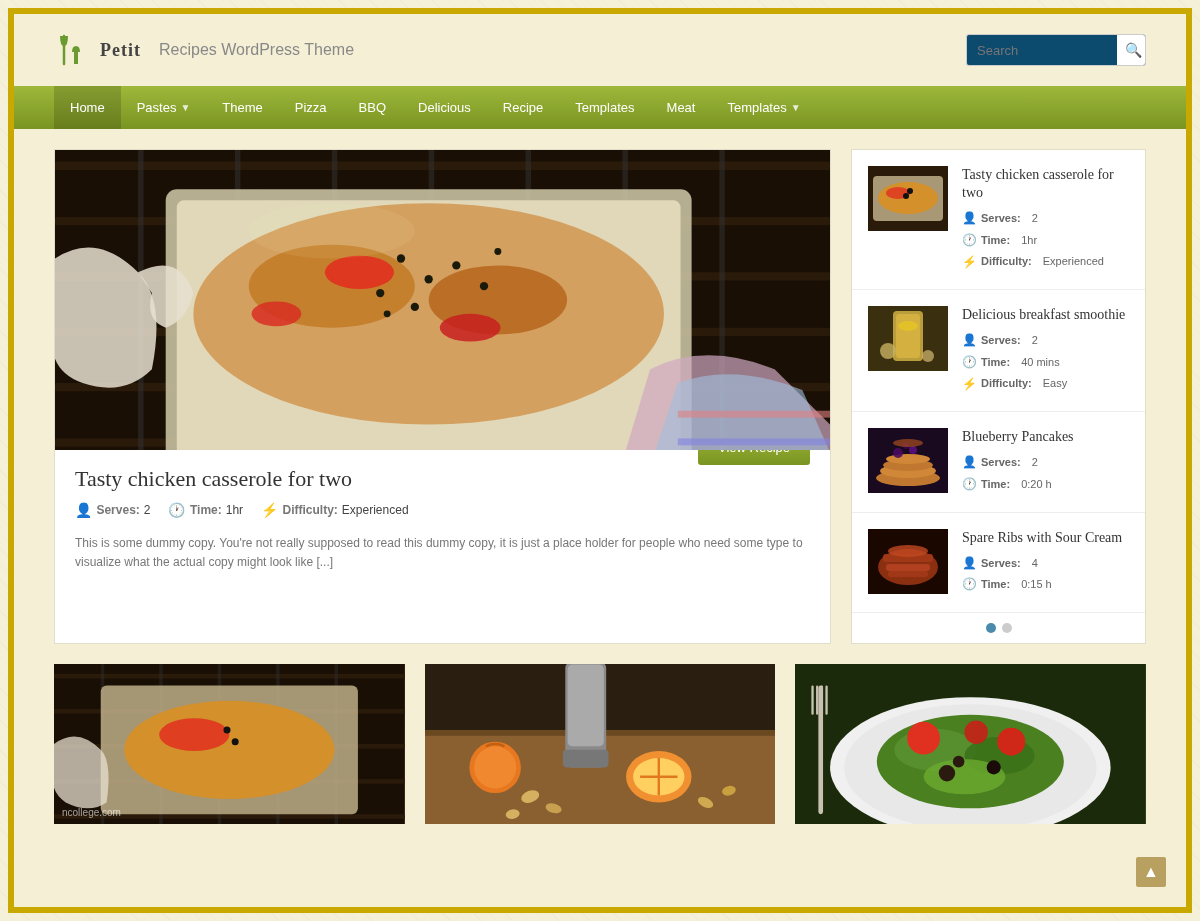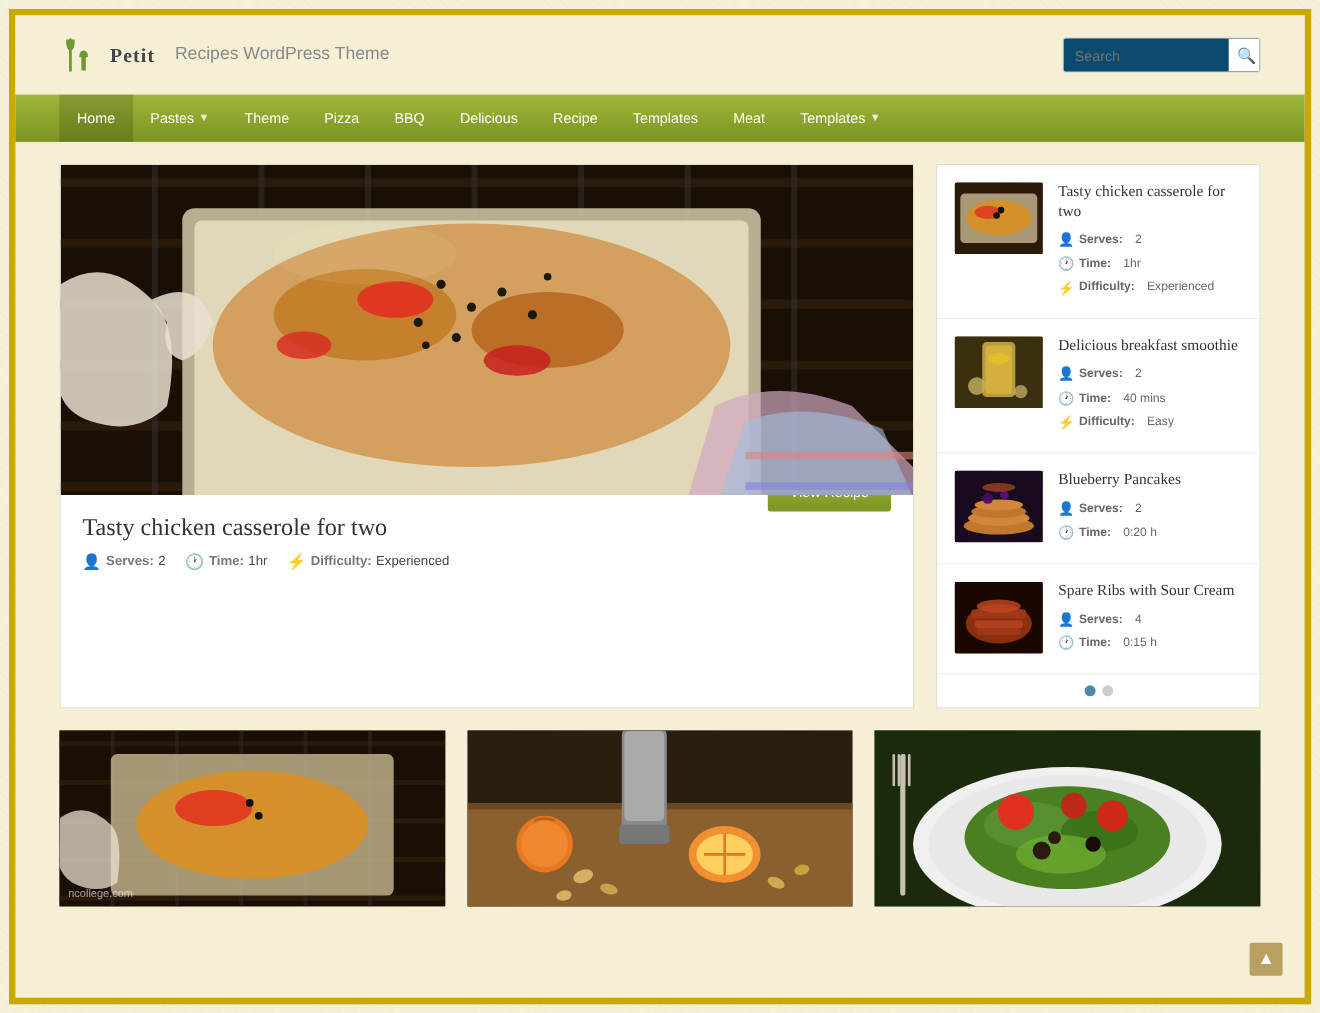--- a/index.html
+++ b/index.html
@@ -446,20 +446,21 @@
             <span class="meta-icon" style="color:#6a9a30;">🕐</span>
             <span class="meta-label">Time:</span>
             <span class="meta-value">1hr</span>
           </div>
           <div class="meta-item">
             <span class="meta-icon" style="color:#e8b020;">⚡</span>
             <span class="meta-label">Difficulty:</span>
             <span class="meta-value">Experienced</span>
           </div>
         </div>
+        <p class="featured-desc">This is some dummy copy. You're not really supposed to read this dummy copy, it is just a place holder for people who need some type to visualize what the actual copy might look like [...]</p>
       </div>
     </div>
 
     <div class="sidebar">
 
       <div class="sidebar-recipe">
         <div class="sidebar-thumb sidebar-thumb-casserole">
           <svg width="80" height="65" viewBox="0 0 80 65">
             <rect width="80" height="65" fill="#2a1a0a"></rect>
             <rect x="5" y="10" width="70" height="45" rx="4" fill="#c8b890" opacity="0.8"></rect>

